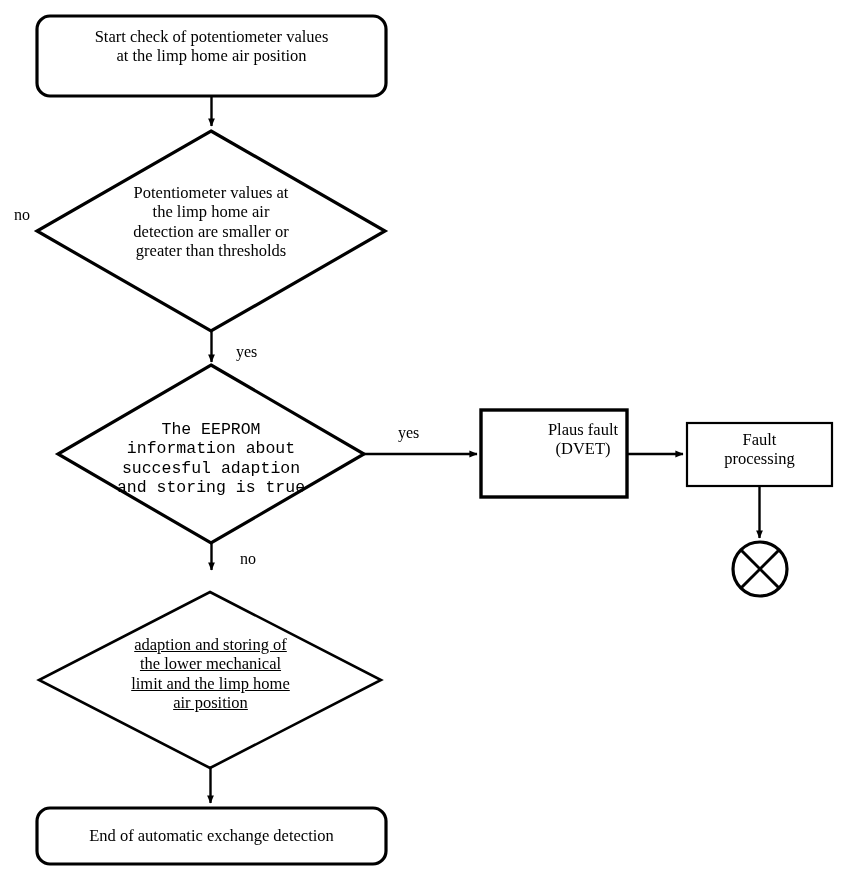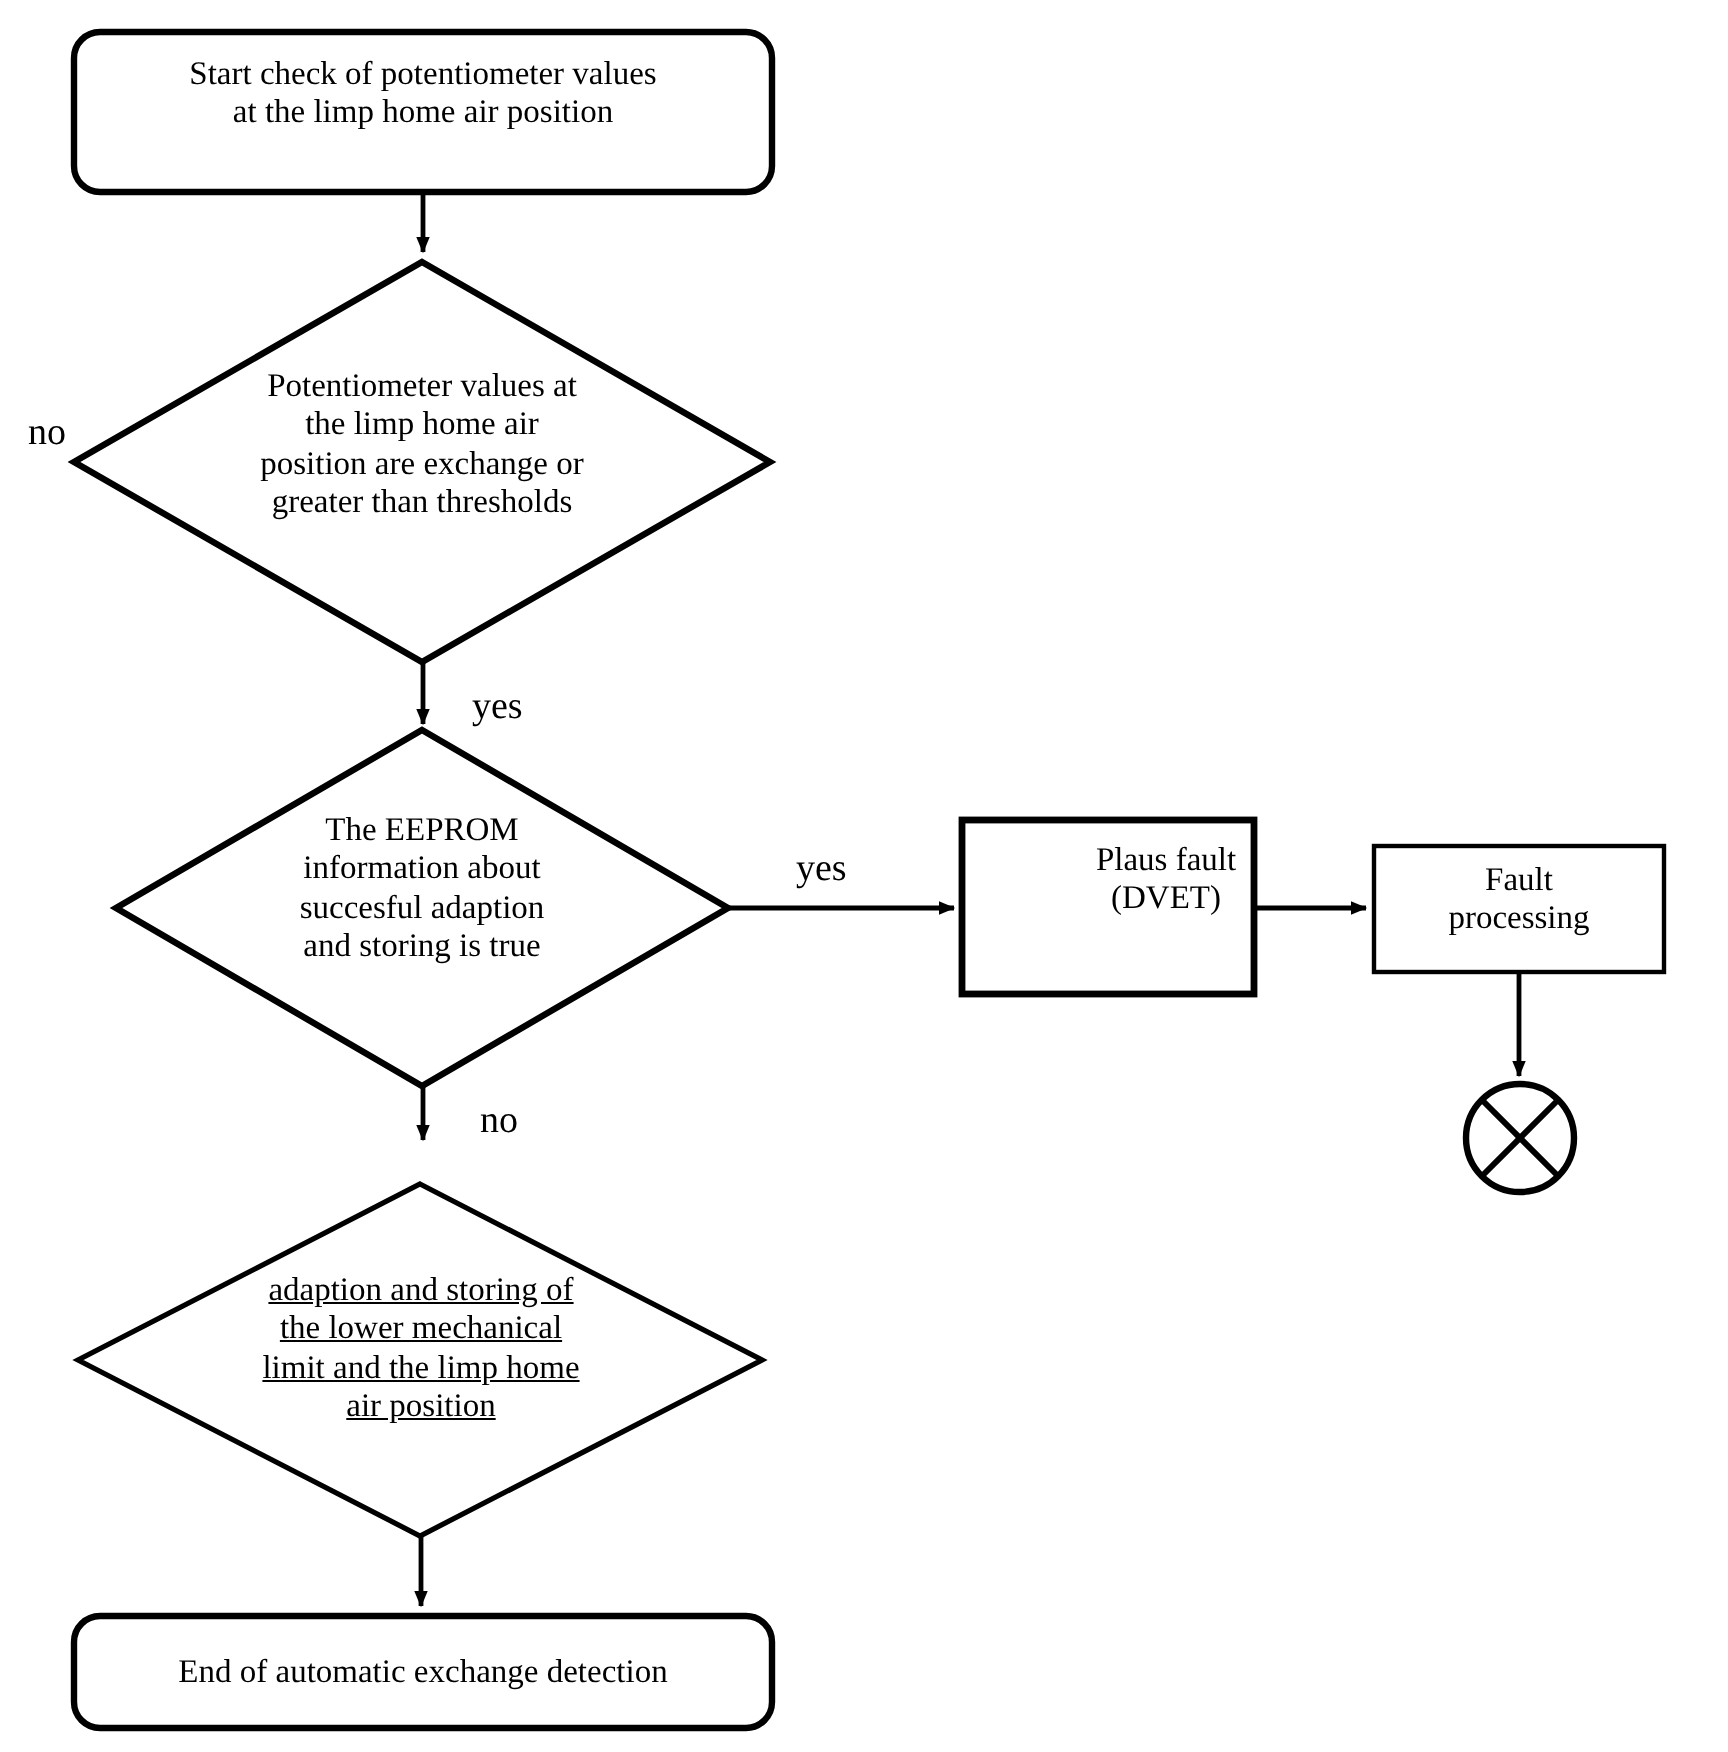--- a/index.html
+++ b/index.html
@@ -28,21 +28,21 @@
     text-align: center;
     color: #000000;
     line-height: 1.17;
     white-space: pre-line;
     pointer-events: none;
     font-size: 16.5px;
   }
   .edge-label {
     position: absolute;
     color: #000000;
-    font-size: 19px;
+    font-size: 16px;
     line-height: 1;
     white-space: nowrap;
   }
 </style>
 </head>
 <body>
 
 <div id="canvas">
 
   <svg class="layer" viewBox="0 0 864 876" xmlns="http://www.w3.org/2000/svg">
@@ -85,24 +85,24 @@
     <line x1="210.5" y1="768" x2="210.5" y2="803" stroke="#000000" stroke-width="2.4" marker-end="url(#arrowhead)"></line>
 
     <rect x="37" y="808" width="349" height="56" rx="13" ry="13" fill="#ffffff" stroke="#000000" stroke-width="3.2"></rect>
   </svg>
 
   <div class="node-label" style="left:37px; top:27px; width:349px;">Start check of potentiometer values
 at the limp home air position</div>
 
   <div class="node-label" style="left:96px; top:183px; width:230px;">Potentiometer values at
 the limp home air
-position are exchange or
+detection are smaller or
 greater than thresholds</div>
 
-  <div class="node-label" style="left:101px; top:405px; width:220px;">The EEPROM
+  <div class="node-label" style="left:101px; top:420px; width:220px;font-family:Liberation Mono, monospace;">The EEPROM
 information about
 succesful adaption
 and storing is true</div>
 
   <div class="node-label" style="left:503px; top:420px; width:160px;">Plaus fault
 (DVET)</div>
 
   <div class="node-label" style="left:687px; top:430px; width:145px;">Fault
 processing</div>
 

